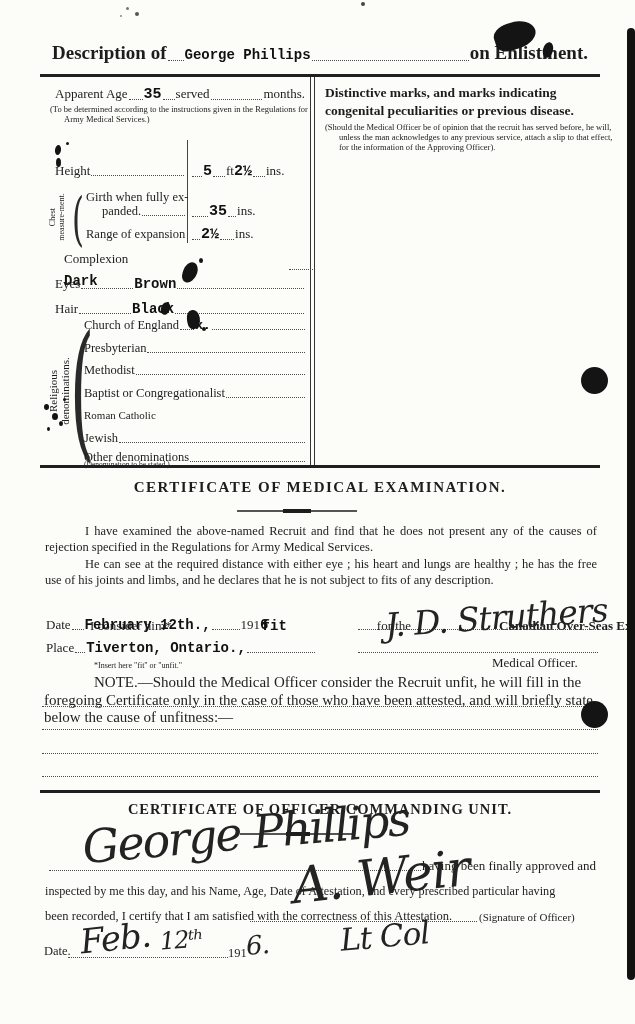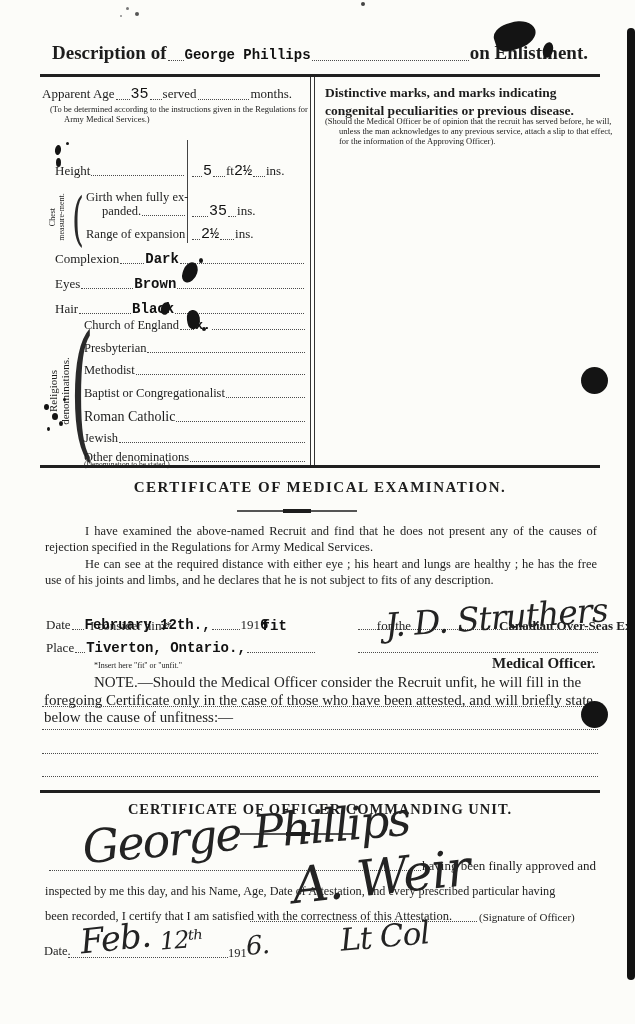--- a/index.html
+++ b/index.html
@@ -9,21 +9,21 @@
     font-family:"Liberation Serif","DejaVu Serif",serif;
   }
   .abs{position:absolute;}
   .row{position:absolute;display:flex;align-items:baseline;white-space:nowrap;font-size:13px;}
   .dseg{display:inline-block;border-bottom:1.4px dotted #4b4b4b;height:2px;align-self:flex-end;margin:0 1px 3px 1px;}
   .dfill{flex:1;border-bottom:1.4px dotted #4b4b4b;height:2px;align-self:flex-end;margin:0 1px 3px 1px;}
   .dotline{position:absolute;border-top:1.6px dotted #4b4b4b;height:0;}
   .rule{position:absolute;background:#1f1f1f;}
   .typed{font-family:"Liberation Mono","DejaVu Sans Mono",monospace;font-weight:700;font-size:14px;color:#111;}
   .typed-sm{font-family:"Liberation Mono","DejaVu Sans Mono",monospace;font-weight:700;font-size:13px;color:#111;}
-  .typed-lg{font-family:"Liberation Mono","DejaVu Sans Mono",monospace;font-weight:400;font-size:15px;color:#111;}
+  .typed-lg{font-family:"Liberation Mono","DejaVu Sans Mono",monospace;font-weight:700;font-size:15px;color:#111;}
   .script{position:absolute;font-family:"DejaVu Serif","Liberation Serif",serif;font-style:italic;color:#232323;white-space:nowrap;letter-spacing:-1px;}
   .vlabel{position:absolute;text-align:center;font-size:8px;line-height:1.1;transform:rotate(-90deg);}
   .brace{position:absolute;font-family:"DejaVu Serif",serif;color:#2a2a2a;line-height:1;}
   .brace::before{content:"(";}
   .blob{position:absolute;background:#141414;border-radius:50%;}
   .title{position:absolute;text-align:center;font-weight:700;}
   .note-sm{position:absolute;font-size:8.5px;line-height:1.18;color:#222;}
   .hang{padding-left:14px;text-indent:-14px;}
   .para{position:absolute;font-size:12.5px;line-height:1.24;text-align:justify;text-indent:40px;}
   .bold{font-weight:700;}
@@ -39,21 +39,21 @@
     <span class="typed" style="font-size:14px;">George Phillips</span>
     <span class="dfill"></span>
     <span>on Enlistment.</span>
   </div>
   <div class="rule" style="left:40px;top:74px;width:560px;height:3px;"></div>
 
   <div class="abs" style="left:310px;top:77px;height:389px;width:3px;border-left:1.5px solid #333;border-right:1px solid #333;"></div>
   <div class="rule" style="left:40px;top:465px;width:560px;height:2.5px;"></div>
   <div class="abs" style="left:187px;top:140px;height:103px;width:1px;background:#444;"></div>
 
-  <div class="row" style="left:42px;top:86px;width:250px;justify-content:center;">
+  <div class="row" style="left:55px;top:86px;width:250px;justify-content:center;">
     <span>Apparent Age</span>
     <span class="dseg" style="width:14px;"></span>
     <span class="typed-lg">35</span>
     <span class="dseg" style="width:12px;"></span>
     <span>served</span>
     <span class="dfill"></span>
     <span>months.</span>
   </div>
   <div class="note-sm hang" style="left:50px;top:104px;width:256px;">(To be determined according to the instructions given in the Regulations for Army Medical Services.)</div>
 
@@ -93,21 +93,21 @@
     <span>Range of expansion</span>
     <span class="dfill"></span>
   </div>
   <div class="row" style="left:191px;top:226px;width:104px;">
     <span class="dseg" style="width:8px;"></span>
     <span class="typed-lg">2½</span>
     <span class="dseg" style="width:14px;"></span>
     <span>ins.</span>
   </div>
 
-  <div class="row" style="left:55px;top:251px;width:250px;">
+  <div class="row" style="left:64px;top:251px;width:250px;flex-direction:column;">
     <span>Complexion</span>
     <span class="dseg" style="width:24px;"></span>
     <span class="typed">Dark</span>
     <span class="dfill"></span>
   </div>
   <div class="row" style="left:55px;top:276px;width:250px;">
     <span>Eyes</span>
     <span class="dseg" style="width:52px;"></span>
     <span class="typed">Brown</span>
     <span class="dfill"></span>
@@ -136,36 +136,36 @@
     <span class="dfill"></span>
   </div>
   <div class="row" style="left:84px;top:363px;width:222px;font-size:12.5px;">
     <span>Methodist</span>
     <span class="dfill"></span>
   </div>
   <div class="row" style="left:84px;top:386px;width:222px;font-size:12.5px;">
     <span>Baptist or Congregationalist</span>
     <span class="dfill"></span>
   </div>
-  <div class="row" style="left:84px;top:409px;width:222px;font-size:14px;">
+  <div class="row" style="left:84px;top:409px;width:222px;font-size:11px;flex-direction:column;">
     <span>Roman Catholic</span>
     <span class="dfill"></span>
   </div>
   <div class="row" style="left:84px;top:431px;width:222px;font-size:12.5px;align-items:center;">
     <span>Jewish</span>
     <span class="dfill"></span>
   </div>
   <div class="row" style="left:84px;top:450px;width:222px;font-size:12.5px;">
     <span>Other denominations</span>
     <span class="dfill"></span>
   </div>
   <div class="note-sm" style="left:84px;top:461px;font-size:7.5px;">(Denomination to be stated.)</div>
 
   <div class="abs" style="left:325px;top:84px;width:272px;font-size:13.5px;font-weight:700;line-height:1.3;">Distinctive marks, and marks indicating congenital peculiarities or previous disease.</div>
-  <div class="note-sm hang" style="left:325px;top:116px;width:276px;">(Should the Medical Officer be of opinion that the recruit has served before, he will, unless the man acknowledges to any previous service, attach a slip to that effect, for the information of the Approving Officer).</div>
+  <div class="note-sm hang" style="left:325px;top:122px;width:276px;">(Should the Medical Officer be of opinion that the recruit has served before, he will, unless the man acknowledges to any previous service, attach a slip to that effect, for the information of the Approving Officer).</div>
 
   <div class="title" style="left:40px;top:479px;width:560px;font-size:15px;letter-spacing:1.5px;">CERTIFICATE OF MEDICAL EXAMINATION.</div>
   <div class="abs" style="left:237px;top:510px;width:120px;height:1.5px;background:#555;"></div>
   <div class="abs" style="left:283px;top:509px;width:28px;height:3.5px;background:#1d1d1d;"></div>
 
   <div class="para" style="left:45px;top:524px;width:552px;">I have examined the above-named Recruit and find that he does not present any of the causes of rejection specified in the Regulations for Army Medical Services.</div>
   <div class="para" style="left:45px;top:557px;width:552px;">He can see at the required distance with either eye ; his heart and lungs are healthy ; he has the free use of his joints and limbs, and he declares that he is not subject to fits of any description.</div>
 
   <div class="row" style="left:90px;top:618px;width:470px;gap:44px;">
     <span>I consider him*</span>
@@ -190,21 +190,21 @@
   <div class="row" style="left:46px;top:640px;width:270px;">
     <span>Place</span>
     <span class="dseg" style="width:10px;"></span>
     <span class="typed">Tiverton, Ontario.,</span>
     <span class="dfill"></span>
   </div>
 
   <div class="dotline" style="left:358px;top:629px;width:240px;"></div>
   <div class="dotline" style="left:358px;top:652px;width:240px;"></div>
   <div class="script" style="left:385px;top:598px;font-size:33px;transform:rotate(-4deg);">J. D. Struthers</div>
-  <div class="abs" style="left:492px;top:655px;font-size:15px;font-weight:bold;">Medical Officer.</div>
+  <div class="abs" style="left:492px;top:655px;font-size:13px;">Medical Officer.</div>
 
   <div class="note-sm" style="left:94px;top:661px;font-size:8px;">*Insert here "fit" or "unfit."</div>
   <div class="note-sm" style="left:44px;top:674px;width:554px;font-size:15px;text-indent:50px;">NOTE.—Should the Medical Officer consider the Recruit unfit, he will fill in the foregoing Certificate only in the case of those who have been attested, and will briefly state below the cause of unfitness:—</div>
 
   <div class="dotline" style="left:42px;top:706px;width:556px;"></div>
   <div class="dotline" style="left:42px;top:729px;width:556px;"></div>
   <div class="dotline" style="left:42px;top:753px;width:556px;"></div>
   <div class="dotline" style="left:42px;top:776px;width:556px;"></div>
   <div class="rule" style="left:40px;top:790px;width:560px;height:2.5px;"></div>
 

